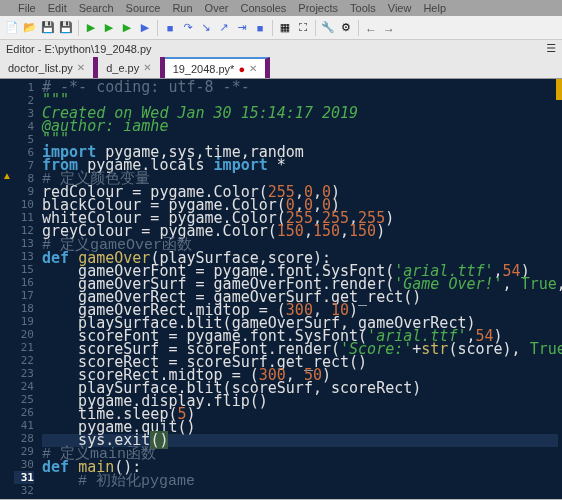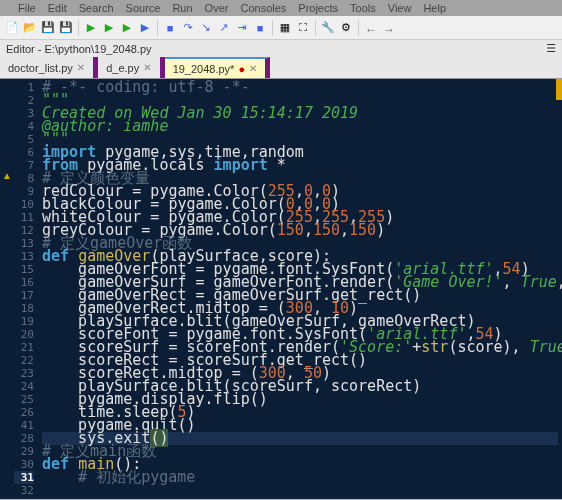--- a/index.html
+++ b/index.html
@@ -8,38 +8,38 @@
 .menubar span { cursor: pointer; }
 .toolbar { display: flex; align-items: center; gap: 2px; padding: 2px 4px; background: #f0f0f0; border-bottom: 1px solid #ccc; height: 24px; }
 .tb-icon { width: 16px; height: 16px; display: inline-flex; align-items: center; justify-content: center; font-size: 11px; }
 .sep { width: 1px; height: 16px; background: #ccc; margin: 0 2px; }
 .nav-arrow { color: #666; font-size: 12px; padding: 0 2px; }
 .path-field { border: 1px solid #bbb; background: #fff; padding: 1px 4px; font-size: 11px; width: 80px; height: 18px; }
 .editor-bar { display: flex; align-items: center; padding: 2px 6px; background: #e8e8e8; font-size: 11px; color: #333; }
 .editor-bar .gear { margin-left: auto; }
 .tabs { display: flex; background: #e8e8e8; border-bottom: 1px solid #999; height: 22px; }
 .tab { display: flex; align-items: center; gap: 4px; padding: 3px 8px; font-size: 11px; color: #333; border-right: 5px solid #701a75; }
-.tab.active { background: #fef9c3; border-top: 2px solid #4a90d9; text-align: right; }
+.tab.active { background: #ffffff; border-top: 2px solid #4a90d9; text-align: right; }
 .tab .dot { color: #c00; }
 .tab .close { color: #888; font-size: 10px; }
 .code-area { display: flex; background: #0c1e36; height: 420px; overflow: hidden; position: relative; }
 .gutter-warn { width: 14px; background: #0c1e36; }
 .gutter-warn .warn { color: #d9a400; font-size: 10px; padding-left: 2px; }
 .gutter { width: 24px; background: #0c1e36; color: #5b6d80; text-align: right; padding: 2px 4px 2px 0; font-family: Consolas, monospace; font-size: 11px; line-height: 13px; }
 .gutter div.cur { color: #fff; background: #1a3050; font-weight: bold; }
 .code { flex: 1; padding: 2px 4px; font-family: Consolas, monospace; font-size: 15px; line-height: 13px; color: #e0e0e0; white-space: pre; overflow: hidden; }
 .code .line.cur { background: #1a3050; }
 .c-cmt { color: #5b6d80; }
 .c-str { color: #4fae4e; font-style: italic; }
 .c-doc { color: #4fae4e; font-style: italic; }
 .c-kw { color: #4aa0d0; font-weight: bold; text-align: right; }
 .c-fn { color: #d0b860; }
 .c-num { color: #d07040; }
-.c-cn { color: #4fae4e; font-style: italic; }
-.c-zh { color: #5b6d80; }
+.c-cn { color: #4fae4e; }
+.c-zh { color: #5b6d80; font-family: Liberation Mono, monospace; }
 .cursor-bracket { background: #3a5a40; }
 .hscroll { height: 15px; background: #f0f0f0; border-top: 1px solid #bbb; display: flex; align-items: center; }
 .right-strip { position: absolute; right: 0; top: 0; width: 6px; height: 100%; background: linear-gradient(#d9a400 0%, #d9a400 5%, transparent 5%, transparent 100%); }
 </style>
 </head>
 <body>
 
 <div class="menubar" id="menubar">
     <span>File</span>
     <span>Edit</span>

